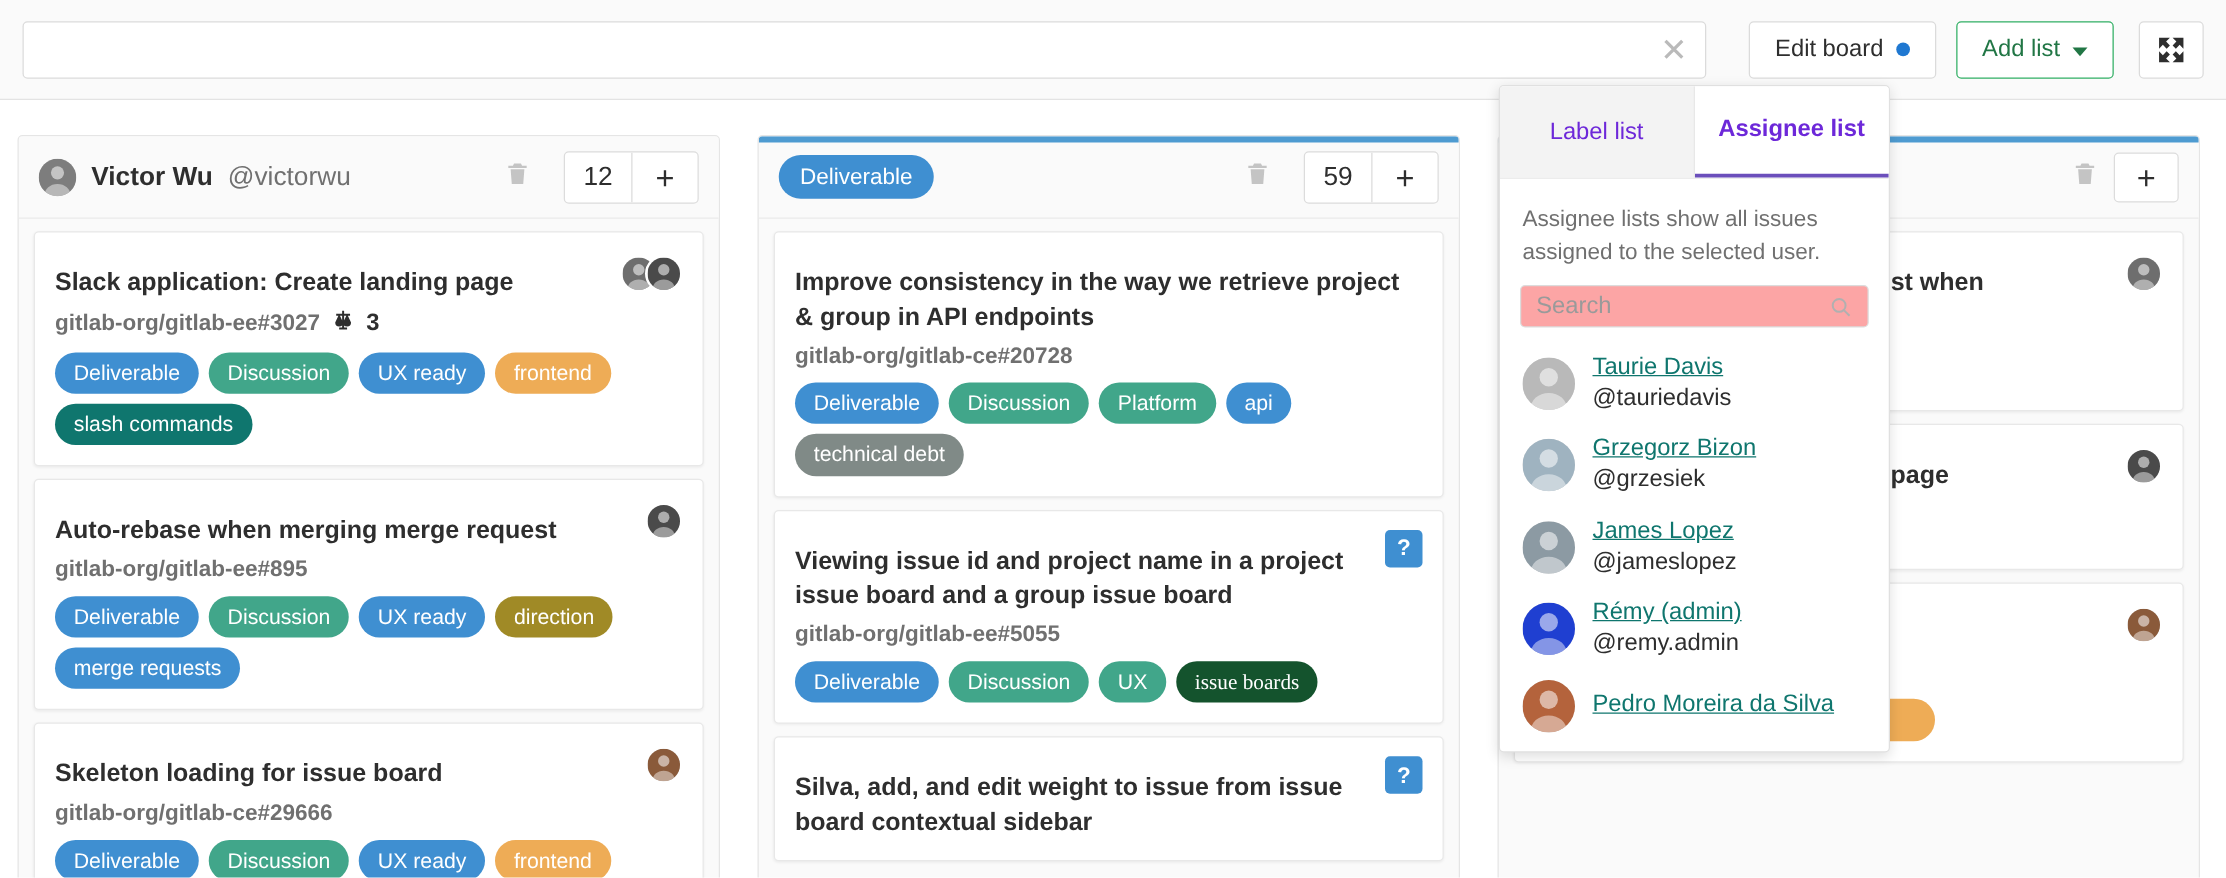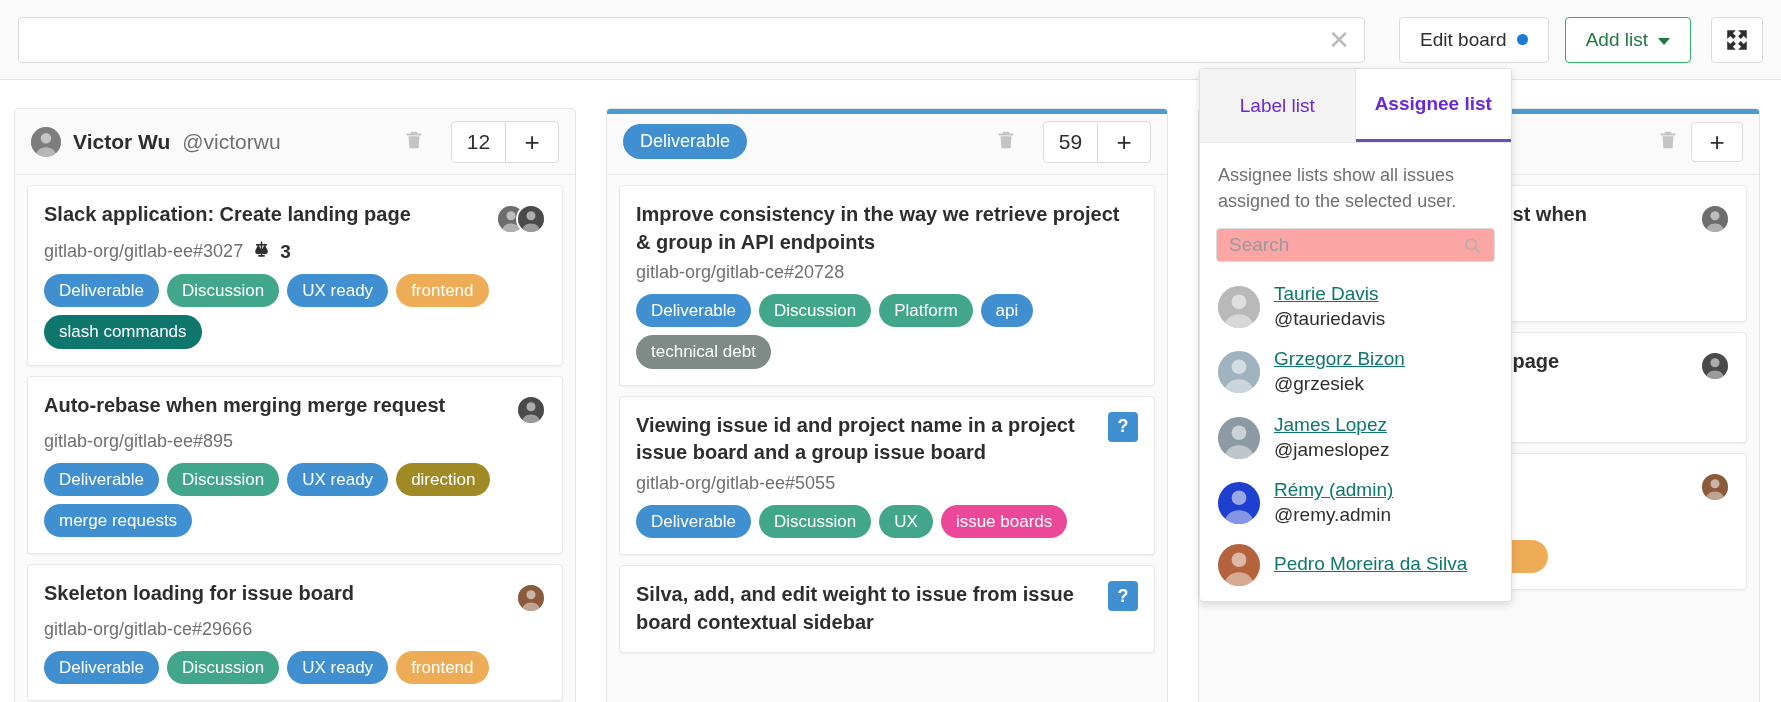--- a/index.html
+++ b/index.html
@@ -222,20 +222,21 @@
     display: flex;
     align-items: flex-start;
     gap: 10px;
   }
   .card-title {
     font-size: 20px;
     font-weight: 700;
     line-height: 1.38;
     color: #2e2e2e;
     flex: 1 1 auto;
+    margin-top: 12px;
   }
   .card-avatars {
     display: flex;
     flex: 0 0 auto;
     align-items: center;
     padding-top: 3px;
   }
   .card-avatars .av {
     width: 30px; height: 30px;
     border-radius: 50%;
@@ -247,21 +248,21 @@
   .card-avatars .av:first-child { margin-left: 0; }
   .card-ref-row {
     display: flex;
     align-items: center;
     gap: 9px;
     margin-top: 6px;
   }
   .card-ref {
     font-size: 18px;
     color: #707070;
-    font-weight: 400;
+    font-weight: 700;
   }
   .weight-val {
     font-size: 19px;
     font-weight: 700;
     color: #2e2e2e;
   }
   .labels {
     display: flex;
     flex-wrap: wrap;
     gap: 8px;
@@ -556,21 +557,21 @@
             <div class="card-title">Viewing issue id and project name in a project issue board and a group issue board</div>
             <div class="emoji-badge">?</div>
           </div>
           <div class="card-ref-row">
             <span class="card-ref">gitlab-org/gitlab-ee#5055</span>
           </div>
           <div class="labels">
             <span class="lbl" style="background: rgb(63, 143, 209);">Deliverable</span>
             <span class="lbl" style="background: rgb(65, 166, 138);">Discussion</span>
             <span class="lbl" style="background: rgb(65, 166, 138);">UX</span>
-            <span class="lbl" style="background: #ec4899;">issue boards</span>
+            <span class="lbl" style="background: #14532d; font-family: Liberation Serif, serif;">issue boards</span>
           </div>
         </div>
         <div class="card">
           <div class="card-top">
             <div class="card-title">Silva, add, and edit weight to issue from issue board contextual sidebar</div>
             <div class="emoji-badge">?</div>
           </div>
         </div>
       </div>
     </div>

